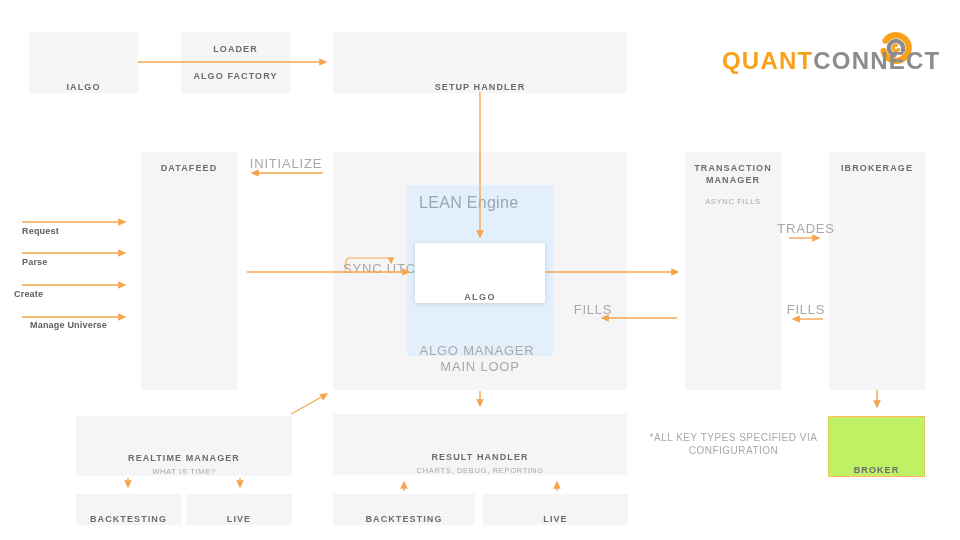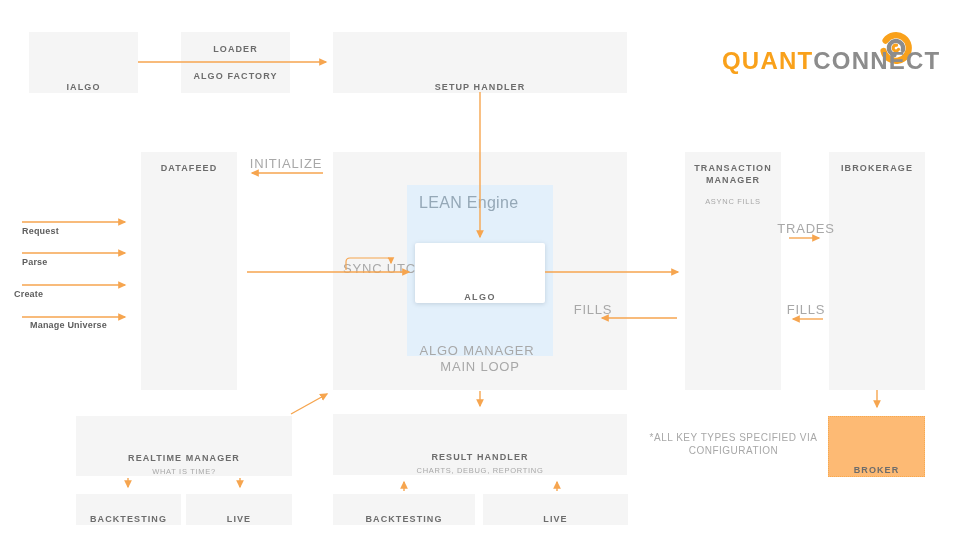--- a/index.html
+++ b/index.html
@@ -8,21 +8,21 @@
   .bx{position:absolute;background:#F5F5F5;box-sizing:border-box;
     display:flex;flex-direction:column;align-items:center;justify-content:flex-end;}
   .bx.top{justify-content:flex-start;padding-top:10px;}
   .t{font-size:9px;font-weight:bold;letter-spacing:1.1px;color:#6C6C6C;white-space:nowrap;line-height:12px;text-align:center;}
   .s{font-size:7.5px;letter-spacing:0.7px;color:#A8A8A8;margin-top:3px;white-space:nowrap;text-align:center;}
   .fl{position:absolute;font-size:13px;letter-spacing:0.8px;color:#A8A8A8;text-align:center;white-space:nowrap;}
   .al{position:absolute;font-size:9px;font-weight:bold;color:#5E5E5E;letter-spacing:0.2px;white-space:nowrap;}
   .lean{background:#E3F0FB;}
   .lean-label{position:absolute;top:9px;left:12px;font-size:16px;color:#95A8B7;letter-spacing:0.3px;}
   .algo{background:#ffffff;border-radius:2px;box-shadow:0 1px 4px rgba(90,110,130,0.25);z-index:4;}
-  .broker{background:#fdba74;border:1.5px dotted #F7A94F;}
+  .broker{background:#bef264;border:1.5px dotted #F7A94F;}
   .overlay{position:absolute;left:0;top:0;width:960px;height:540px;pointer-events:none;z-index:6;}
   .footnote{position:absolute;left:640px;top:431px;width:187px;text-align:center;
     font-size:10px;letter-spacing:0.5px;color:#A8A8A8;line-height:13px;}
   .logo-text{position:absolute;left:722px;top:47px;font-size:24px;font-weight:bold;letter-spacing:1.2px;white-space:nowrap;z-index:3;}
   .logo-text .q{color:#F9A11B;} .logo-text .c{color:#8C8C8C;}
   .qc-icon{position:absolute;left:877px;top:29px;width:38px;height:38px;z-index:2;}
   .z2{z-index:2}.z5{z-index:5}
 </style>
 </head>
 <body>

